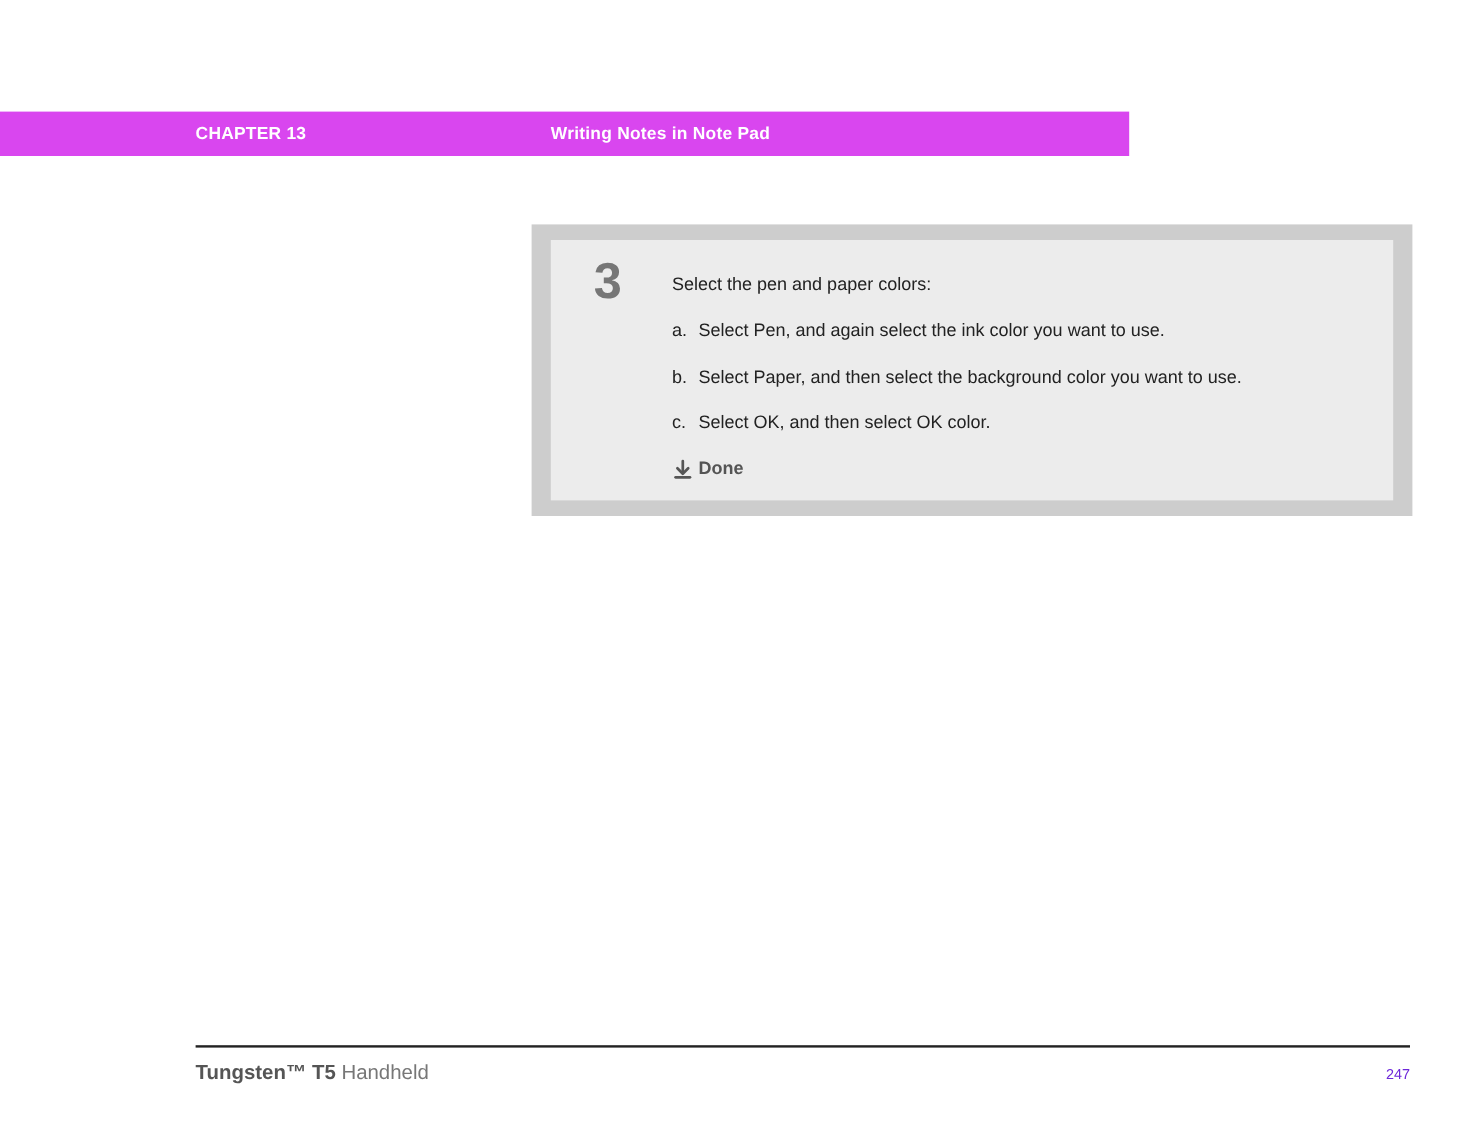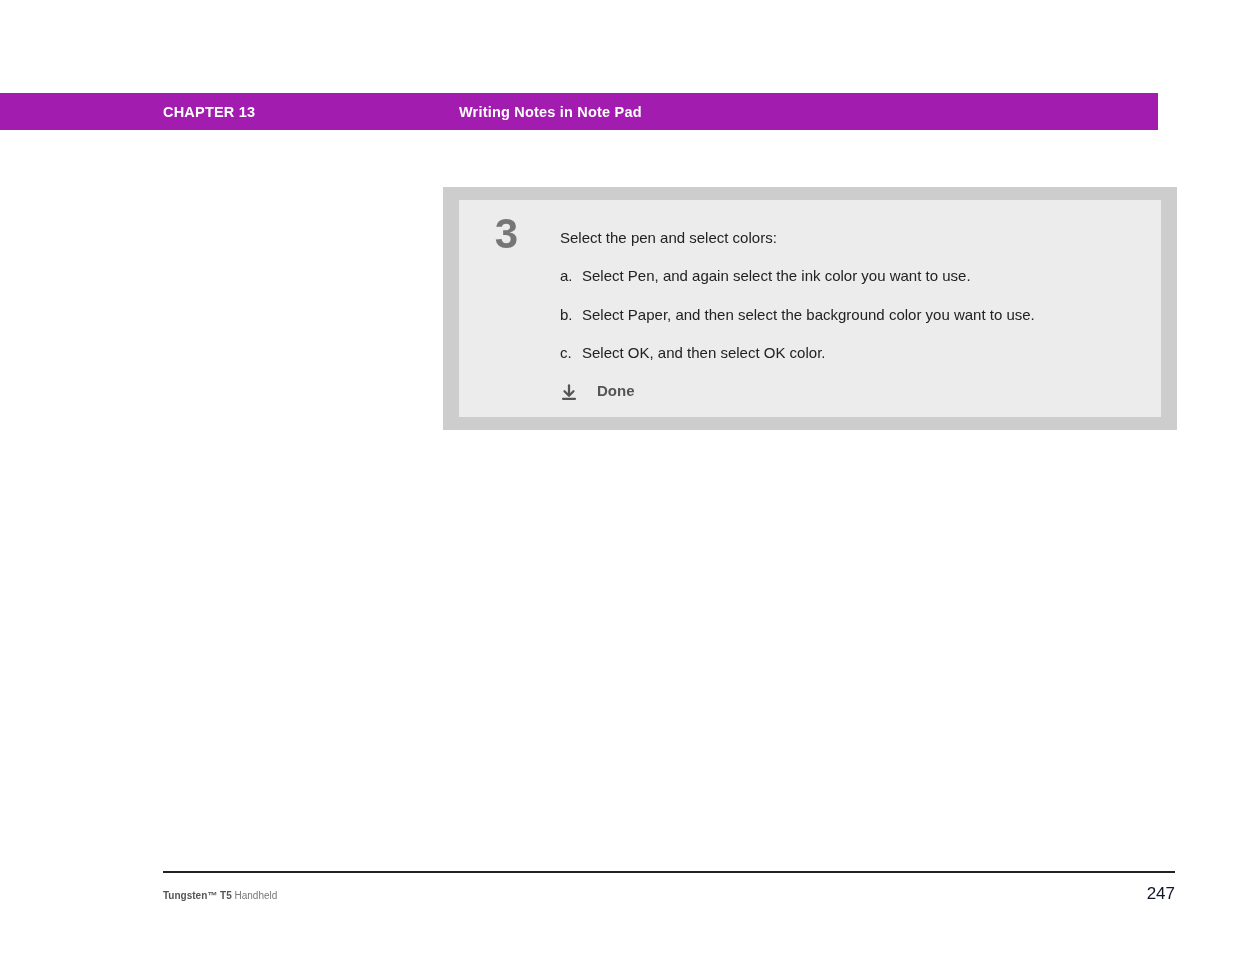--- a/index.html
+++ b/index.html
@@ -1,22 +1,22 @@
 <!DOCTYPE html>
 <html><head>
 <meta charset="utf-8">
 <style>
   * { box-sizing: border-box; margin: 0; padding: 0; }
   html, body { width: 1235px; height: 954px; background: #ffffff; font-family: Arial, Helvetica, sans-serif; }
   .page { width: 1235px; height: 954px; position: relative; background: #ffffff; }
 
   .header-bar {
     position: absolute;
-    top: 93px; left: 0; width: 1158px; height: 37px;
-    background: #a21caf;
+    top: 93px; left: 0; width: 941px; height: 37px;
+    background: #d946ef;
     display: flex; align-items: center;
   }
   .header-chapter { position: absolute; left: 163px; color: #ffffff; font-weight: bold; font-size: 14.5px; letter-spacing: 0.2px; }
   .header-section { position: absolute; left: 459px; color: #ffffff; font-weight: bold; font-size: 14.5px; letter-spacing: 0.2px; text-align: right; }
 
   .step-outer {
     position: absolute;
     top: 187px; left: 443px; width: 734px; height: 243px;
     background: #cdcdcd;
     padding: 13px 16px;
@@ -25,53 +25,53 @@
     width: 702px; height: 217px; background: #ececec;
     display: flex;
   }
   .step-num-col { width: 95px; padding-top: 10px; text-align: center; }
   .step-num { font-size: 42px; font-weight: 900; color: #767676; font-family: Arial, Helvetica, sans-serif; }
   .step-body { flex: 1; padding: 28px 20px 0 6px; color: #222; font-size: 15px; line-height: 1.35; }
   .step-intro { margin-bottom: 18px; }
   .sub { display: flex; margin-bottom: 18px; }
   .sub-letter { width: 22px; flex: none; }
   .sub-text { flex: 1; }
-  .done-row { display: flex; align-items: flex-end; gap: 19px; margin-top: 2px; }
+  .done-row { display: flex; align-items: center; gap: 4px; margin-top: 2px; }
   .done-label { color: #555; font-weight: bold; font-size: 15px; }
   .done-icon svg { display: block; }
 
   .footer-rule {
     position: absolute; left: 163px; top: 871px; width: 1012px; height: 0;
     border-top: 2px solid #222;
   }
   .footer {
     position: absolute; left: 163px; top: 884px; width: 1012px;
     display: flex; justify-content: space-between; align-items: baseline;
   }
-  .footer-product { font-size: 10px; color: #777; }
+  .footer-product { font-size: 17px; color: #777; }
   .footer-product .strong { font-weight: bold; color: #555; }
-  .footer-page { font-size: 17px; color: #0f172a; }
+  .footer-page { font-size: 12px; color: #6d28d9; }
 </style>
 </head>
 <body>
 
 <div class="page">
 
   <div class="header-bar">
     <div class="header-chapter">CHAPTER 13</div>
     <div class="header-section">Writing Notes in Note Pad</div>
   </div>
 
   <div class="step-outer">
     <div class="step-inner">
       <div class="step-num-col">
         <div class="step-num">3</div>
       </div>
       <div class="step-body">
-        <div class="step-intro">Select the pen and select colors:</div>
+        <div class="step-intro">Select the pen and paper colors:</div>
 
         <div class="sub">
           <div class="sub-letter">a.</div>
           <div class="sub-text">Select Pen, and again select the ink color you want to use.</div>
         </div>
         <div class="sub">
           <div class="sub-letter">b.</div>
           <div class="sub-text">Select Paper, and then select the background color you want to use.</div>
         </div>
         <div class="sub">

